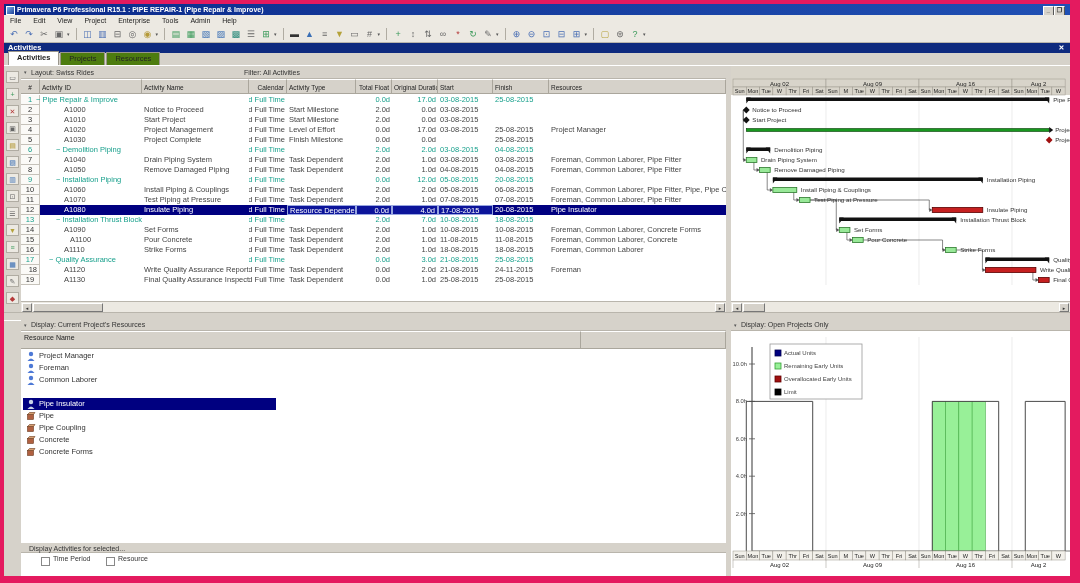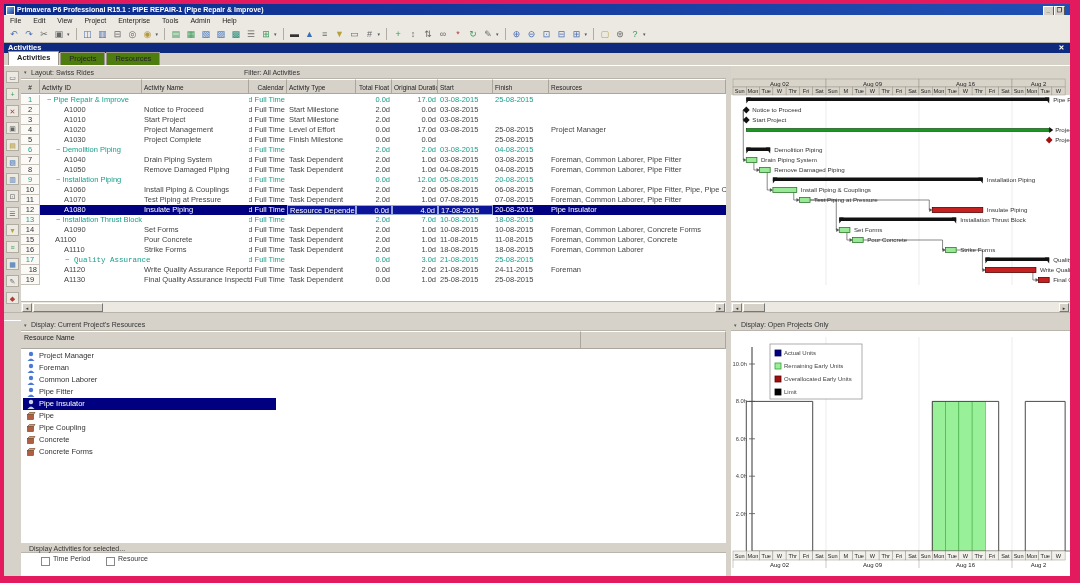--- a/index.html
+++ b/index.html
@@ -196,21 +196,21 @@
         <div class="hcell" style="left: 266px; width: 69px;">Activity Type</div>
         <div class="hcell" style="left: 335px; width: 36px; text-align: right;">Total Float</div>
         <div class="hcell" style="left: 371px; width: 46px; text-align: right;">Original Duration</div>
         <div class="hcell" style="left: 417px; width: 55px;">Start</div>
         <div class="hcell" style="left: 472px; width: 56px;">Finish</div>
         <div class="hcell" style="left: 528px; width: 177px;">Resources</div>
       </div>
     <div id="tbody" class="abs">
         <div class="trow" style="top: 0px;">
           <div class="tcell numcell grouptxt" style="left: 0px; width: 19px; text-align: center;">1</div>
-          <div class="tcell grouptxt" style="left: 18px; width: 102px; overflow: visible; padding-left: 8px;">−  Pipe Repair &amp; Improve</div>
+          <div class="tcell grouptxt" style="left: 7px; width: 102px; overflow: visible; padding-left: 8px;">−  Pipe Repair &amp; Improve</div>
           <div class="tcell grouptxt" style="left: 121px; width: 107px;"></div>
           <div class="tcell clipleft grouptxt" style="left: 228px; width: 38px; text-align: right;">Standard Full Time</div>
           <div class="tcell grouptxt" style="left: 266px; width: 69px;"></div>
           <div class="tcell grouptxt" style="left: 335px; width: 36px; text-align: right;">0.0d</div>
           <div class="tcell grouptxt" style="left: 371px; width: 46px; text-align: right;">17.0d</div>
           <div class="tcell grouptxt" style="left: 417px; width: 55px;">03-08-2015</div>
           <div class="tcell grouptxt" style="left: 472px; width: 56px;">25-08-2015</div>
           <div class="tcell grouptxt" style="left: 528px; width: 177px;"></div>
         </div>
         <div class="trow" style="top: 10px;">
@@ -364,21 +364,21 @@
           <div class="tcell clipleft" style="left: 228px; width: 38px; text-align: right;">Standard Full Time</div>
           <div class="tcell" style="left: 266px; width: 69px;">Task Dependent</div>
           <div class="tcell" style="left: 335px; width: 36px; text-align: right;">2.0d</div>
           <div class="tcell" style="left: 371px; width: 46px; text-align: right;">1.0d</div>
           <div class="tcell" style="left: 417px; width: 55px;">10-08-2015</div>
           <div class="tcell" style="left: 472px; width: 56px;">10-08-2015</div>
           <div class="tcell" style="left: 528px; width: 177px;">Foreman, Common Laborer, Concrete Forms</div>
         </div>
         <div class="trow" style="top: 140px;">
           <div class="tcell numcell" style="left: 0px; width: 19px; text-align: center;">15</div>
-          <div class="tcell" style="left: 10px; width: 102px; padding-left: 24px;">A1100</div>
+          <div class="tcell" style="left: 25px; width: 102px; padding-left: 24px;">A1100</div>
           <div class="tcell" style="left: 121px; width: 107px;">Pour Concrete</div>
           <div class="tcell clipleft" style="left: 228px; width: 38px; text-align: right;">Standard Full Time</div>
           <div class="tcell" style="left: 266px; width: 69px;">Task Dependent</div>
           <div class="tcell" style="left: 335px; width: 36px; text-align: right;">2.0d</div>
           <div class="tcell" style="left: 371px; width: 46px; text-align: right;">1.0d</div>
           <div class="tcell" style="left: 417px; width: 55px;">11-08-2015</div>
           <div class="tcell" style="left: 472px; width: 56px;">11-08-2015</div>
           <div class="tcell" style="left: 528px; width: 177px;">Foreman, Common Laborer, Concrete</div>
         </div>
         <div class="trow" style="top: 150px;">
@@ -388,21 +388,21 @@
           <div class="tcell clipleft" style="left: 228px; width: 38px; text-align: right;">Standard Full Time</div>
           <div class="tcell" style="left: 266px; width: 69px;">Task Dependent</div>
           <div class="tcell" style="left: 335px; width: 36px; text-align: right;">2.0d</div>
           <div class="tcell" style="left: 371px; width: 46px; text-align: right;">1.0d</div>
           <div class="tcell" style="left: 417px; width: 55px;">18-08-2015</div>
           <div class="tcell" style="left: 472px; width: 56px;">18-08-2015</div>
           <div class="tcell" style="left: 528px; width: 177px;">Foreman, Common Laborer</div>
         </div>
         <div class="trow" style="top: 160px;">
           <div class="tcell numcell grouptxt" style="left: 0px; width: 19px; text-align: center;">17</div>
-          <div class="tcell grouptxt" style="left: 28px; width: 102px; overflow: visible; padding-left: 16px; font-family: Liberation Mono, monospace;">−  Quality Assurance</div>
+          <div class="tcell grouptxt" style="left: 12px; width: 102px; overflow: visible; padding-left: 16px;">−  Quality Assurance</div>
           <div class="tcell grouptxt" style="left: 121px; width: 107px;"></div>
           <div class="tcell clipleft grouptxt" style="left: 228px; width: 38px; text-align: right;">Standard Full Time</div>
           <div class="tcell grouptxt" style="left: 266px; width: 69px;"></div>
           <div class="tcell grouptxt" style="left: 335px; width: 36px; text-align: right;">0.0d</div>
           <div class="tcell grouptxt" style="left: 371px; width: 46px; text-align: right;">3.0d</div>
           <div class="tcell grouptxt" style="left: 417px; width: 55px;">21-08-2015</div>
           <div class="tcell grouptxt" style="left: 472px; width: 56px;">25-08-2015</div>
           <div class="tcell grouptxt" style="left: 528px; width: 177px;"></div>
         </div>
         <div class="trow" style="top: 170px;">
@@ -609,27 +609,20 @@
           </svg>
           <div class="resname">Foreman</div>
         </div>
         <div class="resrow" style="top: 24px;">
           <svg width="10" height="10" style="position:absolute;left:5px;top:1px;">
             <circle cx="5" cy="3" r="2.2" fill="#4d79d6"></circle>
             <path d="M 1.5 10 Q 5 4.8 8.5 10 Z" fill="#4d79d6"></path>
           </svg>
           <div class="resname">Common Laborer</div>
         </div>
-        <div class="resrow" style="top: 36px;">
-          <svg width="10" height="10" style="position:absolute;left:5px;top:1px;">
-            <circle cx="5" cy="3" r="2.2" fill="#4d79d6"></circle>
-            <path d="M 1.5 10 Q 5 4.8 8.5 10 Z" fill="#4d79d6"></path>
-          </svg>
-          <div class="resname">Pipe Fitter</div>
-        </div>
         <div class="resrow sel" style="top: 48px;">
           <div class="selbg"></div>
           <svg width="10" height="10" style="position:absolute;left:5px;top:1px;">
             <circle cx="5" cy="3" r="2.2" fill="#c8d2e8"></circle>
             <path d="M 1.5 10 Q 5 4.8 8.5 10 Z" fill="#c8d2e8"></path>
           </svg>
           <div class="resname">Pipe Insulator</div>
         </div>
         <div class="resrow" style="top: 60px;">
           <svg width="10" height="10" style="position:absolute;left:5px;top:1px;">

